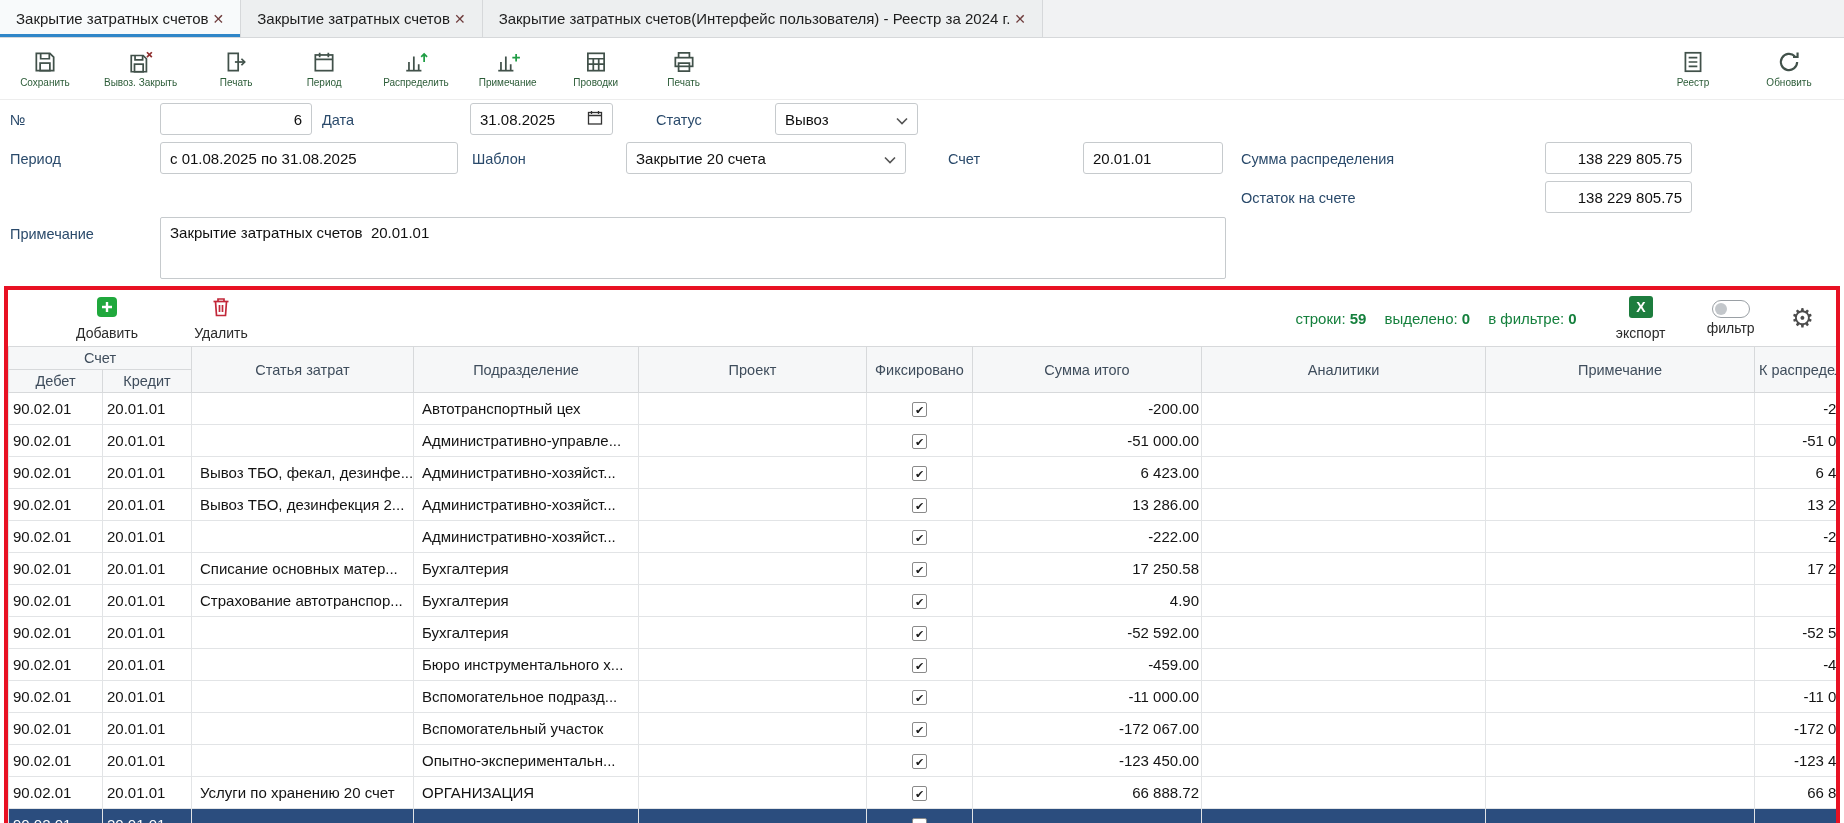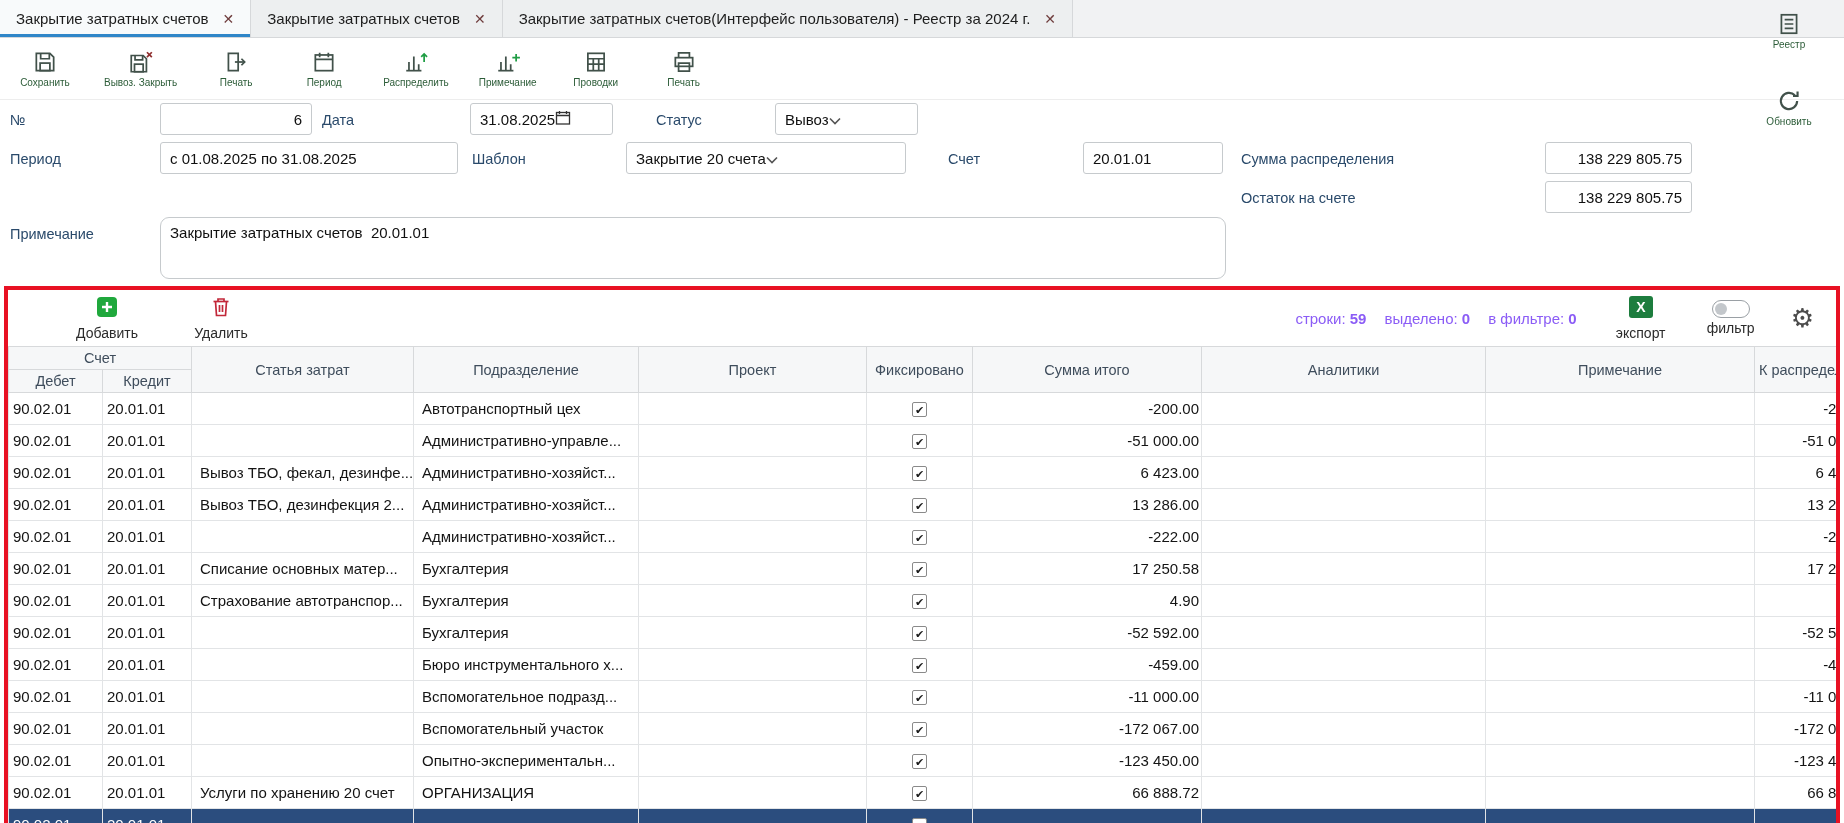--- a/index.html
+++ b/index.html
@@ -7,52 +7,52 @@
   body {
     position: relative;
     overflow: hidden;
     background: #fff;
     font-family: "Liberation Sans", sans-serif;
     color:#111;
   }
 
   
   .tabbar { height:38px; background:#f1f2f3; border-bottom:1px solid #d6d8da; display:flex; align-items:stretch; }
-  .tab { display:flex; align-items:center; gap:14px; padding:0 16px; border-right:1px solid #d6d8da;
+  .tab { display:flex; align-items:center; gap:4px; padding:0 16px; border-right:1px solid #d6d8da;
          font-size:15px; color:#1d1d1d; background:#edeff0; position:relative; cursor:pointer; white-space:nowrap; }
   .tab.active { background:#f8fafb; }
   .tab.active::after { content:""; position:absolute; left:0; right:0; bottom:0; height:3px; background:#2f86c8; }
   .tab-close { font-size:14px; color:#6e3c3c; cursor:pointer; }
 
   
   .toolbar { height:62px; display:flex; align-items:center; padding:0 26px 0 16px; gap:30px;
              background:#fff; border-bottom:1px solid #ededed; }
   .tbtn { display:flex; flex-direction:column; align-items:center; gap:2px; cursor:pointer; min-width:58px; }
   .tbtn svg { display:block; }
   .tlabel { font-size:10px; color:#2c5c38; white-space:nowrap; }
-  .t-right { margin-left:auto; display:flex; gap:38px;flex-direction:column; }
+  .t-right { margin-left:auto; display:flex; gap:38px; }
 
   
   .form { position:absolute; inset:0; pointer-events:none; }
   .form > * { pointer-events:auto; }
   .flabel { position:absolute; font-size:14.5px; color:#2a4a6b; white-space:nowrap; }
   .finput { position:absolute; height:32px; border:1px solid #c6cacd; border-radius:3px; background:#fff;
             font-size:15px; color:#101010; display:flex; align-items:center; padding:0 9px; white-space:nowrap; overflow:hidden; }
   .finput.r { justify-content:flex-end; }
-  .finput.sel { cursor:pointer; }
-  .notebox { position:absolute; border:1px solid #c6cacd; border-radius:9px; background:#fff;
+  .finput.sel { justify-content:space-between; cursor:pointer; }
+  .notebox { position:absolute; border:1px solid #c6cacd; border-radius:2px; background:#fff;
              font-size:15px; color:#101010; padding:6px 9px; white-space:pre-wrap; }
 
   
   #grid-section { position:absolute; left:4px; top:286px; width:1836px; height:560px;
                   border:4px solid #e81123; background:#fff; overflow:hidden; }
   .grid-toolbar { height:56px; display:flex; align-items:center; padding:0 22px 0 56px; gap:28px; }
   .gbtn { display:flex; flex-direction:column; align-items:center; gap:2px; cursor:pointer; width:86px; }
   .glabel { font-size:14px; color:#2b2b2b; white-space:nowrap; }
-  .stats { margin-left:auto; display:flex; gap:18px; font-size:15px; color:#8b5cf6; align-items:center; margin-right:6px; }
+  .stats { margin-left:auto; display:flex; gap:18px; font-size:15px; color:#15803d; align-items:center; margin-right:6px; }
   .stats b { font-weight:bold; }
   .stat-pair { white-space:nowrap; }
   .toggle { width:38px; height:18px; border:1.5px solid #9aa0a5; border-radius:10px; background:#fff; position:relative; cursor:pointer; }
   .knob { position:absolute; left:2px; top:1.5px; width:12px; height:12px; border-radius:50%; background:#c3c7cb; }
   .gear { font-size:26px; color:#4c4c4c; line-height:1; cursor:pointer; }
 
   
   .twrap { overflow:hidden; width:100%; }
   table { border-collapse:collapse; table-layout:fixed; width:1868px; font-size:15px; }
   thead th { background:#f6f7f8; border:1px solid #d7d9db; font-weight:400; color:#3f4d5c;

